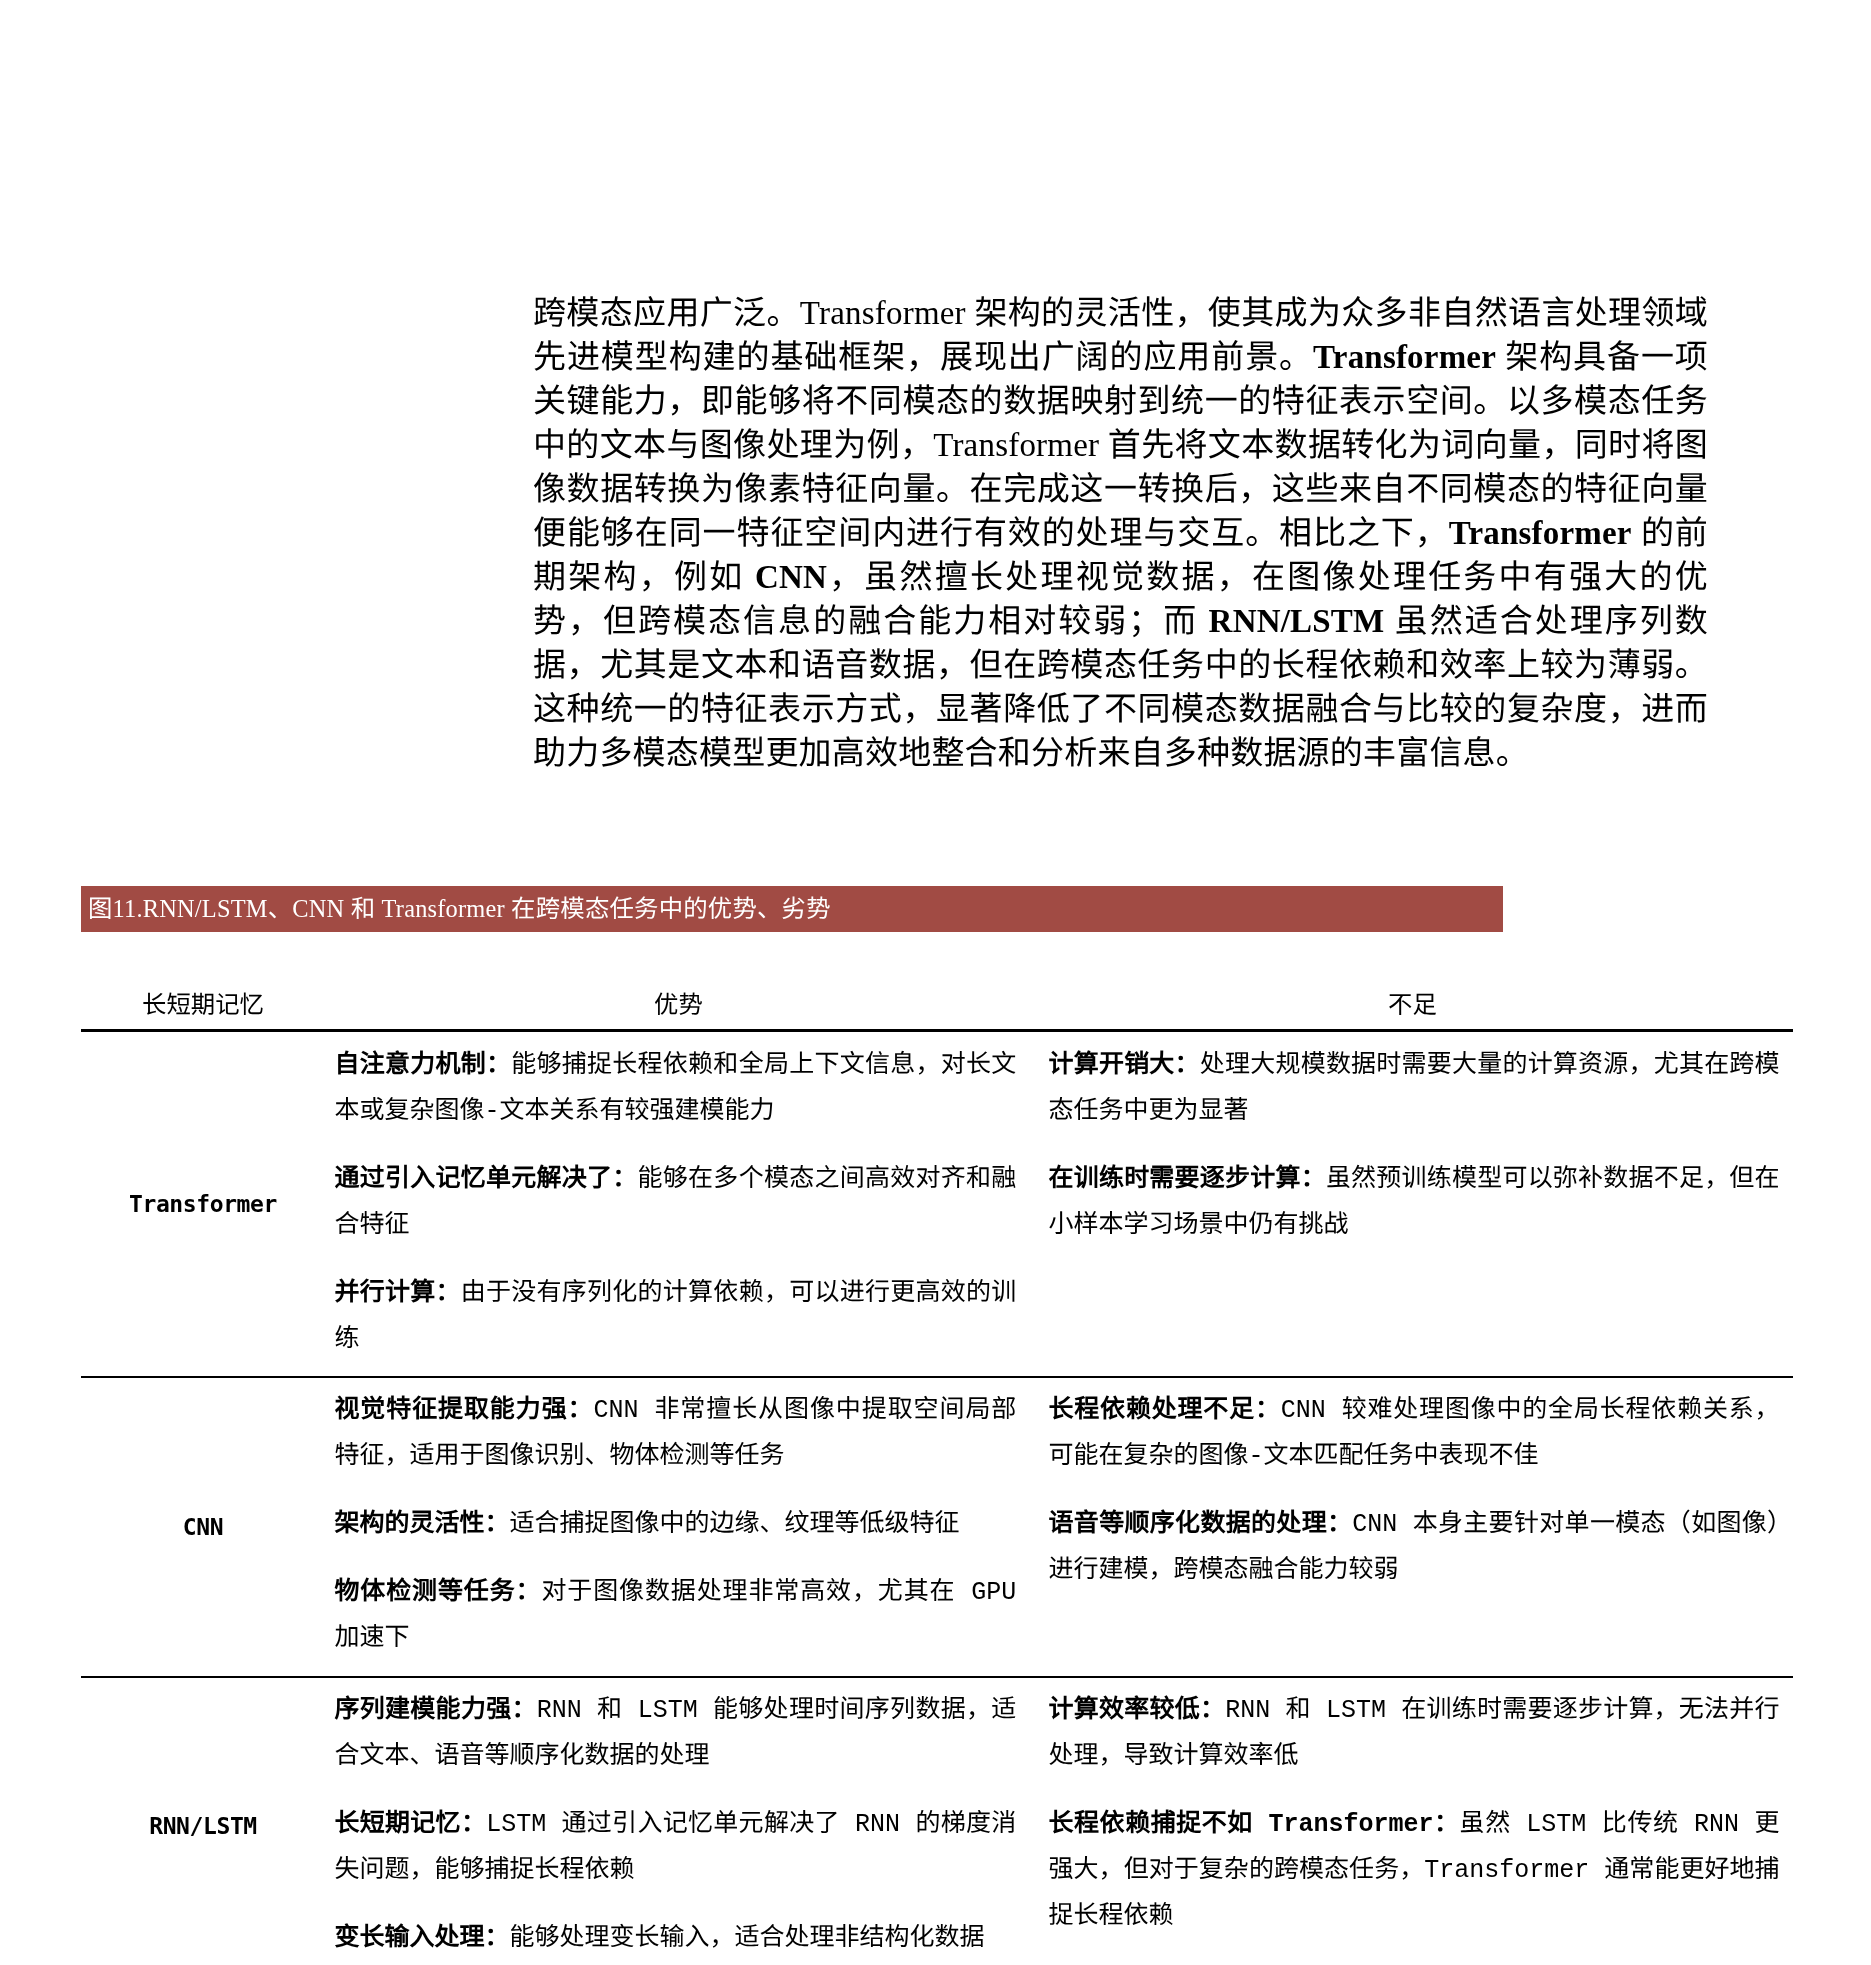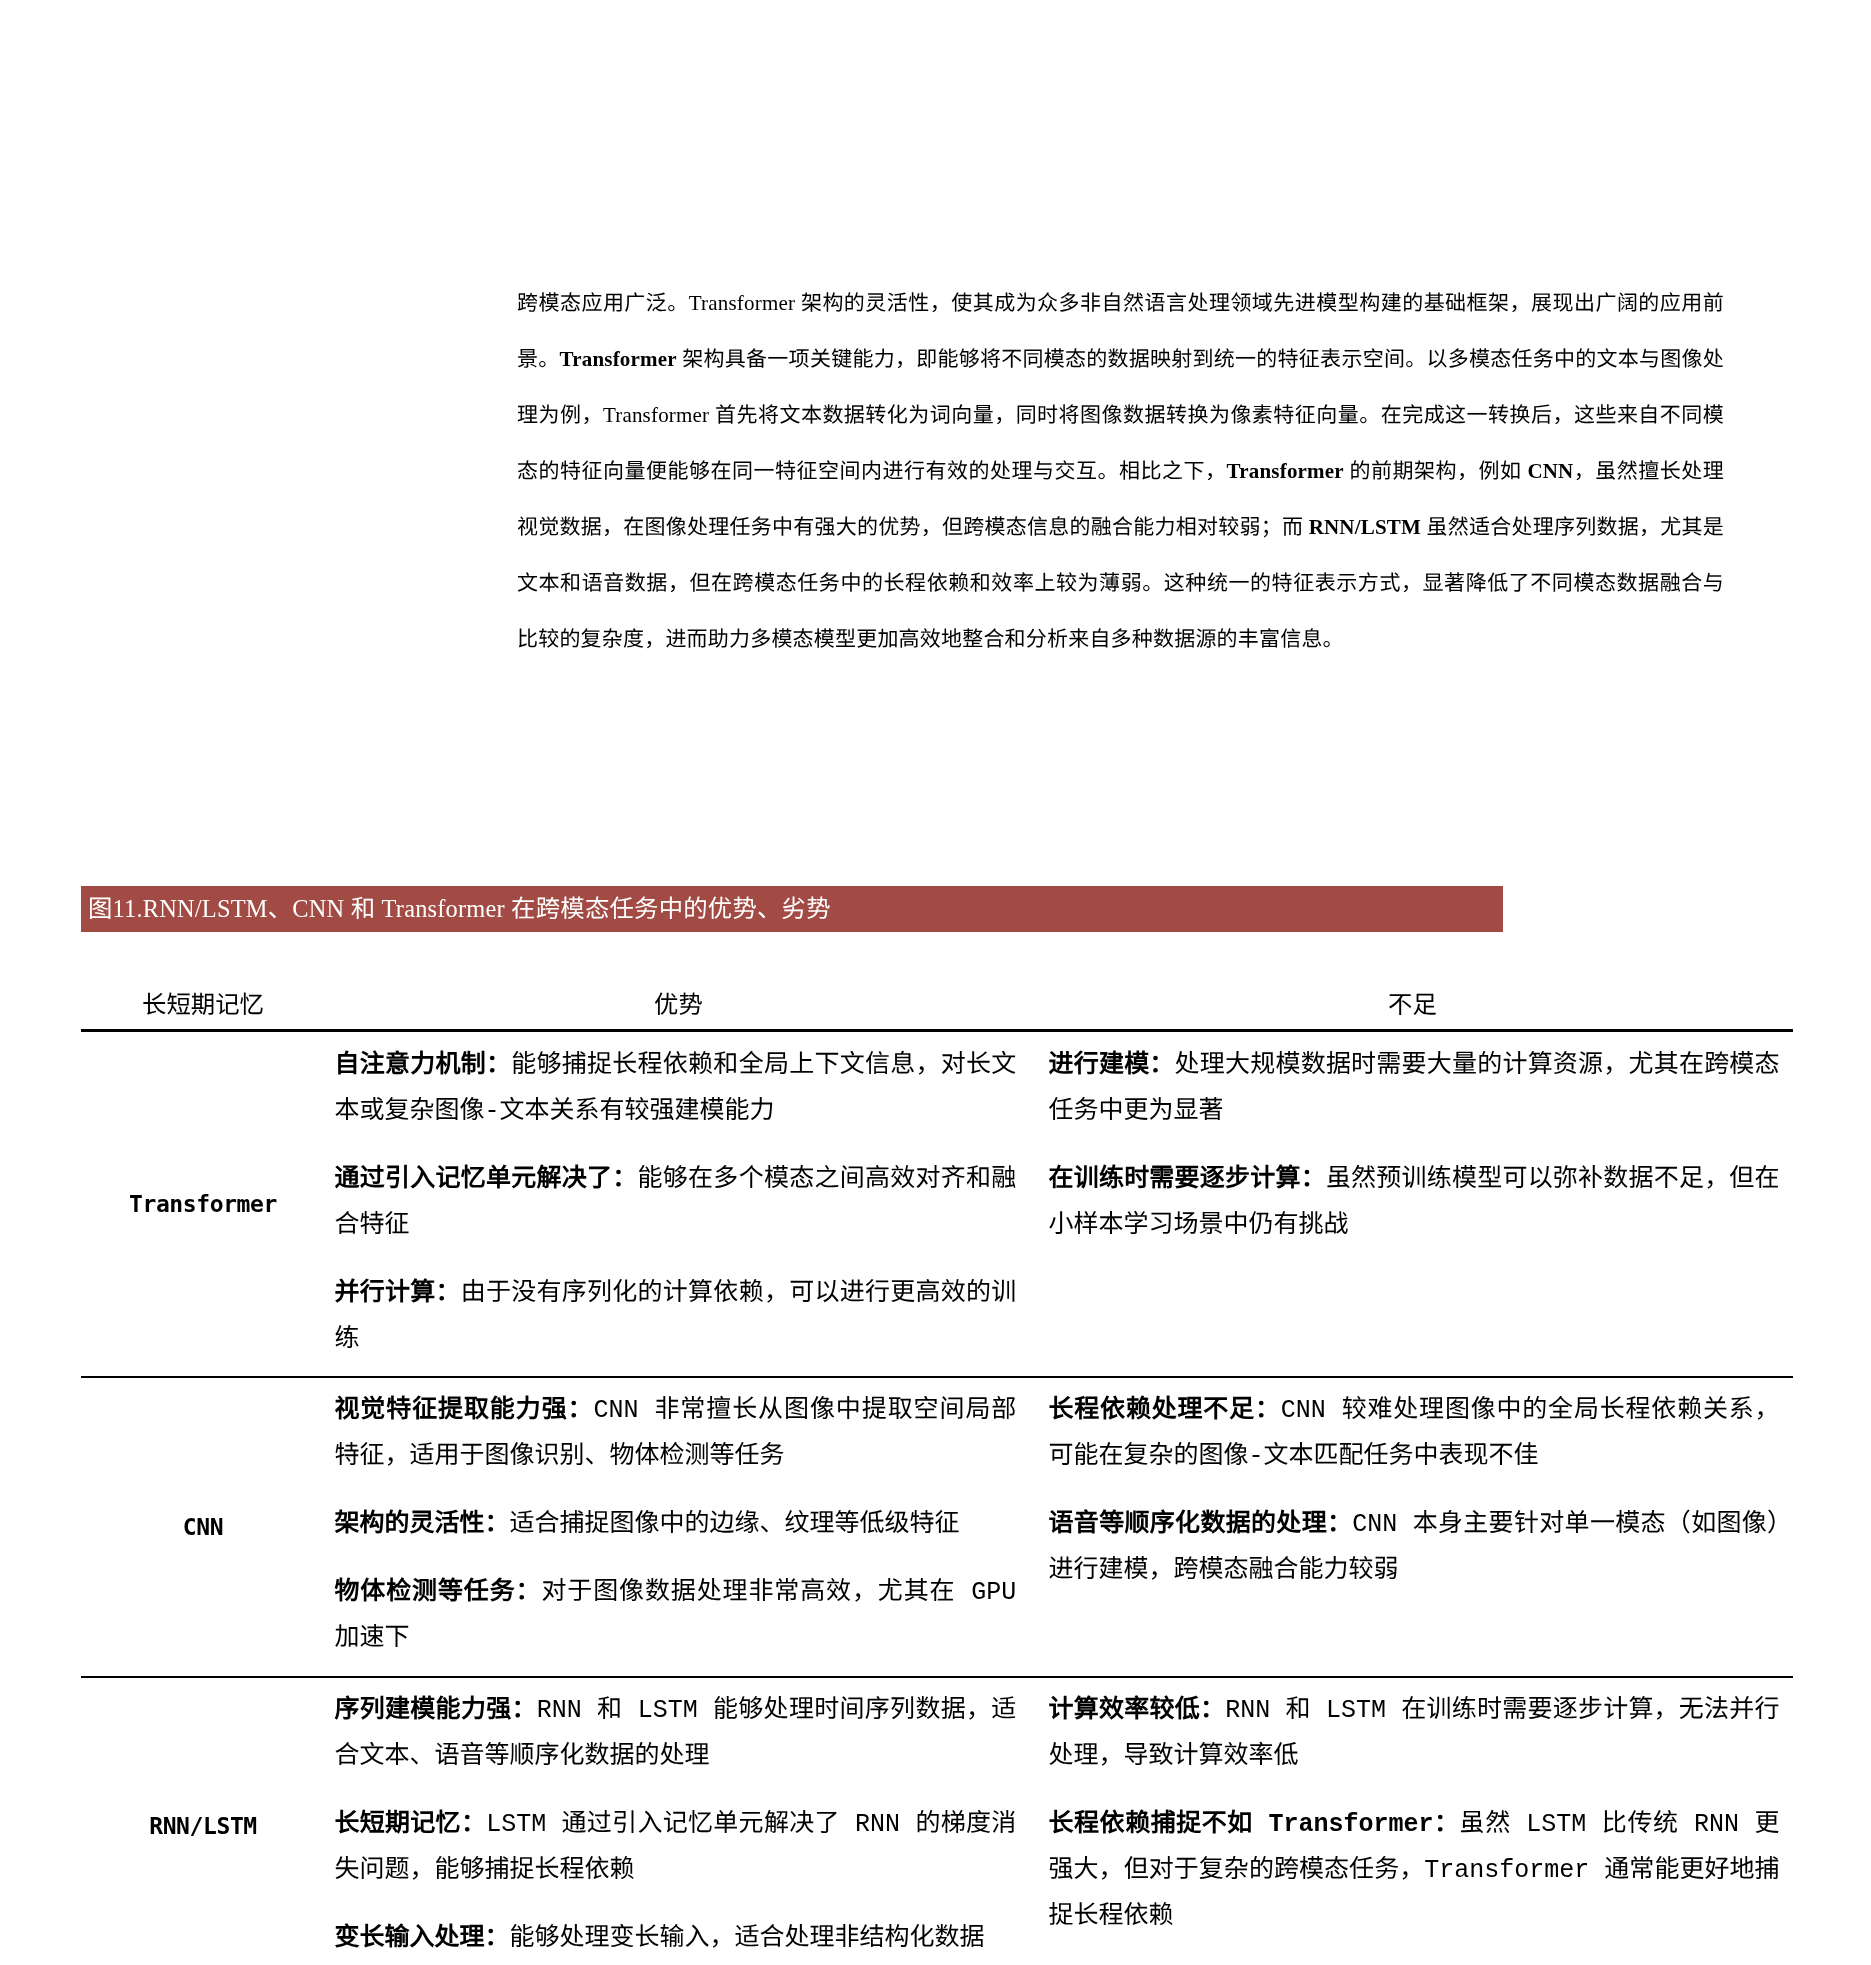--- a/index.html
+++ b/index.html
@@ -24,23 +24,23 @@
   }
 
   
   .body-copy {
     position: absolute;
     left: 517px;
     top: 275px;
     width: 1207px;
   }
   .body-copy p {
-    margin: 0;
-    font-size: 21px;
-    line-height: 56px;
+    margin: 16px;
+    font-size: 33px;
+    line-height: 44px;
     text-align: justify;
     text-justify: inter-ideograph;
     letter-spacing: 0.2px;
     font-family: "Liberation Serif", "DejaVu Serif", serif;
   }
   .body-copy p b {
     font-weight: bold;
   }
 
   
@@ -161,21 +161,21 @@
           <td class="arch-cell">Transformer</td>
           <td class="pros-cell">
             <div class="bullets">
               <div class="item"><span class="lead">自注意力机制：</span><span>能够捕捉长程依赖和全局上下文信息，对长文本或复杂图像-文本关系有较强建模能力</span></div>
               <div class="item"><span class="lead">通过引入记忆单元解决了：</span><span>能够在多个模态之间高效对齐和融合特征</span></div>
               <div class="item"><span class="lead">并行计算：</span><span>由于没有序列化的计算依赖，可以进行更高效的训练</span></div>
             </div>
           </td>
           <td class="cons-cell">
             <div class="bullets">
-              <div class="item"><span class="lead">进行建模：</span><span>处理大规模数据时需要大量的计算资源，尤其在跨模态任务中更为显著</span></div>
+              <div class="item"><span class="lead">计算开销大：</span><span>处理大规模数据时需要大量的计算资源，尤其在跨模态任务中更为显著</span></div>
               <div class="item"><span class="lead">在训练时需要逐步计算：</span><span>虽然预训练模型可以弥补数据不足，但在小样本学习场景中仍有挑战</span></div>
             </div>
           </td>
         </tr>
         <tr>
           <td class="arch-cell">CNN</td>
           <td class="pros-cell">
             <div class="bullets">
               <div class="item"><span class="lead">视觉特征提取能力强：</span><span>CNN 非常擅长从图像中提取空间局部特征，适用于图像识别、物体检测等任务</span></div>
               <div class="item"><span class="lead">架构的灵活性：</span><span>适合捕捉图像中的边缘、纹理等低级特征</span></div>

